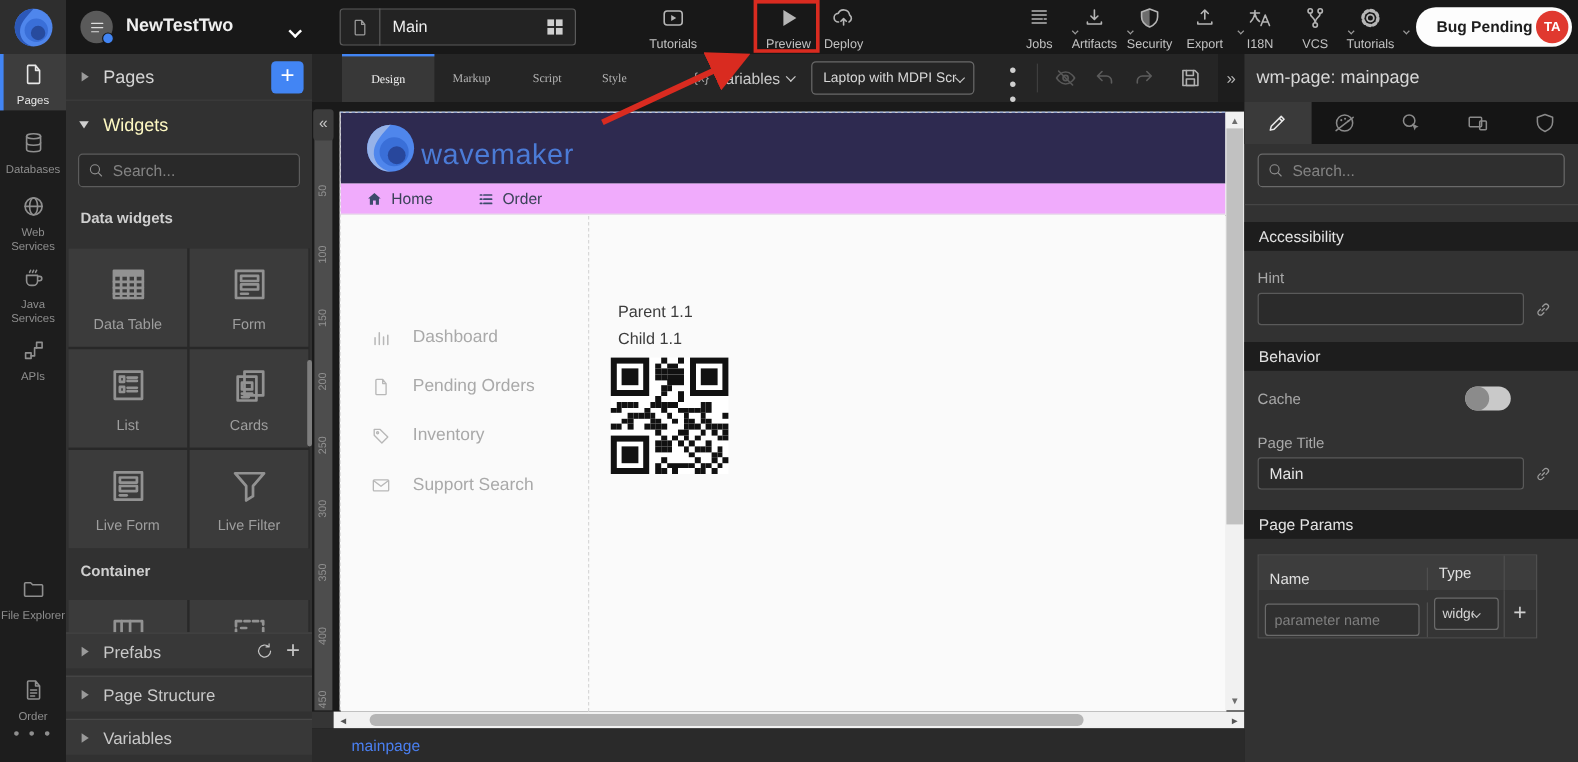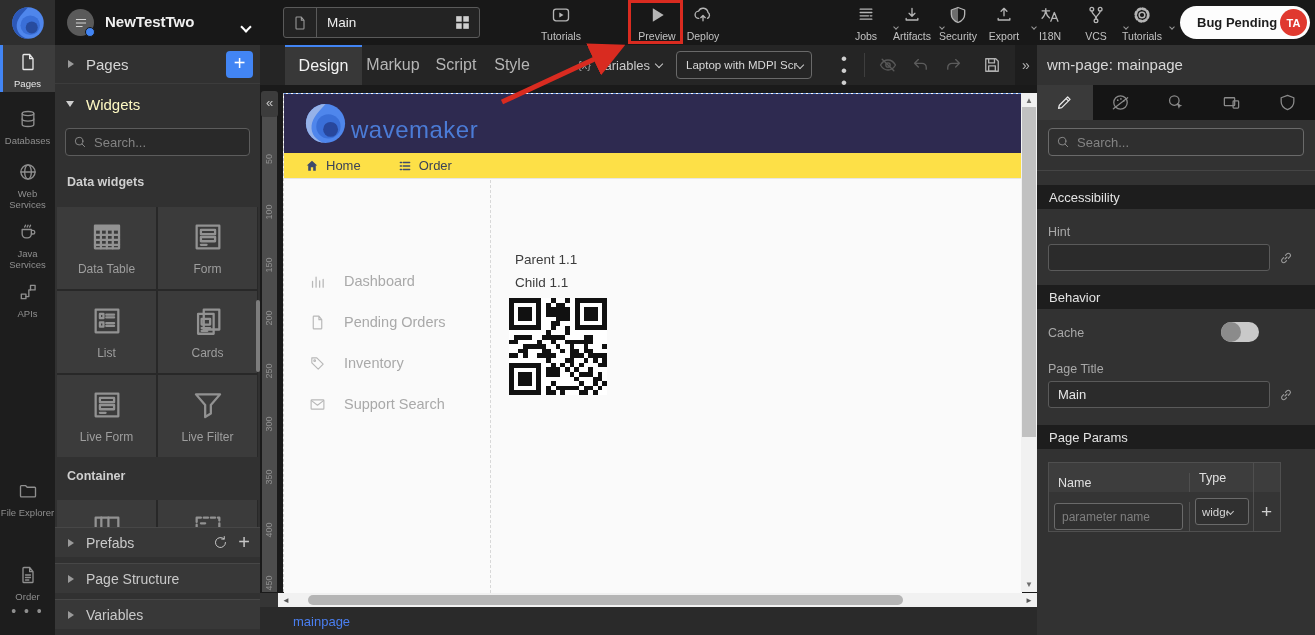--- a/index.html
+++ b/index.html
@@ -69,21 +69,21 @@
   .lp-bottom .bl { font-size:14px; color:#c9c9c9; margin-left:12px; }
   .lp-bottom .tri-r { margin-left:13px; }
   .lp-tools { position:absolute; right:10px; display:flex; gap:10px; align-items:center; }
   .lp-tools .ic { width:15px; height:15px; color:#c5c5c5; }
   .plus-btn { position:absolute; left:171px; top:6px; width:27px; height:27px; background:#4285f4; border-radius:4px; color:#fff; font-size:20px; line-height:25px; text-align:center; cursor:pointer; }
   .lp-scroll { position:absolute; left:201px; top:255px; width:4px; height:72px; background:#7d7d7d; border-radius:2px; }
 
   
   .canvascol { position:absolute; left:260px; top:45px; width:777px; height:590px; background:#1a1a1a; }
   .ctoolbar { position:absolute; left:0; top:0; width:777px; height:40px; background:#252525; }
-  .ctab { position:absolute; top:0; height:40px; display:flex; align-items:center; justify-content:center; font-size:16px; color:#b5b5b5; cursor:pointer; }
+  .ctab { position:absolute; top:0; height:40px; display:flex; align-items:center; justify-content:center; font-size:10px; color:#b5b5b5; cursor:pointer;font-family:Liberation Serif, serif; }
   .ctab.active { background:#383838; color:#f2f2f2; border-top:2px solid #4285f4; }
   .collapse-btn { position:absolute; left:1px; top:6px; width:17px; height:26px; background:#3c3c3c; border-radius:3px; color:#c5c5c5; font-size:13px; text-align:center; line-height:24px; cursor:pointer; z-index:5; }
   .vars-dd { position:absolute; left:318px; top:0; height:40px; display:flex; align-items:center; gap:6px; color:#c9c9c9; cursor:pointer; }
   .vars-dd .vx { font-size:11px; color:#a5a5a5; }
   .vars-dd .vt { font-size:13px; }
   .device-dd { position:absolute; left:416px; top:6px; width:136px; height:28px; border:1px solid #6a6a6a; border-radius:4px; display:flex; align-items:center; cursor:pointer; }
   .device-dd .dt { flex:1; font-size:11.5px; color:#d8d8d8; padding-left:9px; white-space:nowrap; overflow:hidden; }
   .device-dd .chev { margin-right:8px; color:#c5c5c5; }
   .kebab { position:absolute; left:578px; top:8px; font-size:17px; color:#cfcfcf; letter-spacing:0; line-height:12px; width:12px; text-align:center; cursor:pointer; }
   .kebab span { display:block; }
@@ -93,21 +93,21 @@
 
   .ruler { position:absolute; left:2px; top:48px; width:15px; height:499px; background:#4d4d4d; overflow:hidden; }
   .rtick { position:absolute; left:-18px; width:50px; text-align:center; font-size:9px; color:#919191; transform:rotate(-90deg); }
 
   
   .page { position:absolute; left:23px; top:48px; width:738px; height:499px; background:#fafafa; border-top:1px dashed #6f9ae8; border-left:1px dashed #c9c9c9; }
   .pheader { position:absolute; left:0; top:0; width:738px; height:59px; background:#2e2a50; }
   .brand { position:absolute; left:18px; top:6px; display:flex; align-items:flex-end; cursor:pointer; }
   .brand .mark { width:47px; height:47px; position:relative; }
   .brand .bt { font-size:24px; color:#4b7bd6; margin-left:2px; margin-bottom:3px; font-weight:400; letter-spacing:0.5px; }
-  .pnav { position:absolute; left:0; top:59px; width:738px; height:26px; background:#fde047; border-bottom:1px solid #e6e6e6; display:flex; align-items:center; }
+  .pnav { position:absolute; left:0; top:59px; width:738px; height:26px; background:#f0abfc; border-bottom:1px solid #e6e6e6; display:flex; align-items:center; }
   .pnav .nitem { display:flex; align-items:center; gap:7px; margin-left:21px; color:#3a4258; font-size:13px; cursor:pointer; }
   .pnav .nitem .ic { width:14px; height:14px; color:#3d4a6b; }
   .pnav .nitem:nth-child(2) { margin-left:37px; }
   .pcontent { position:absolute; left:0; top:86px; width:738px; height:413px; background:#fafafa; }
   .pmenu { position:absolute; left:0; top:0; width:207px; height:413px; border-right:1px dashed #d8d8d8; }
   .pm-item { position:absolute; left:0; width:207px; height:20px; display:flex; align-items:center; cursor:pointer; }
   .pm-item .ic { width:17px; height:17px; margin-left:25px; color:#b8b8b8; }
   .pm-item .ml { font-size:14.5px; color:#a9a9a9; margin-left:18px; white-space:nowrap; }
   .ptext { position:absolute; left:231px; font-size:13.5px; color:#3c3c3c; cursor:pointer; }
   .qr { position:absolute; left:225px; top:118px; width:98px; height:97px; background:#fff; cursor:pointer; }

